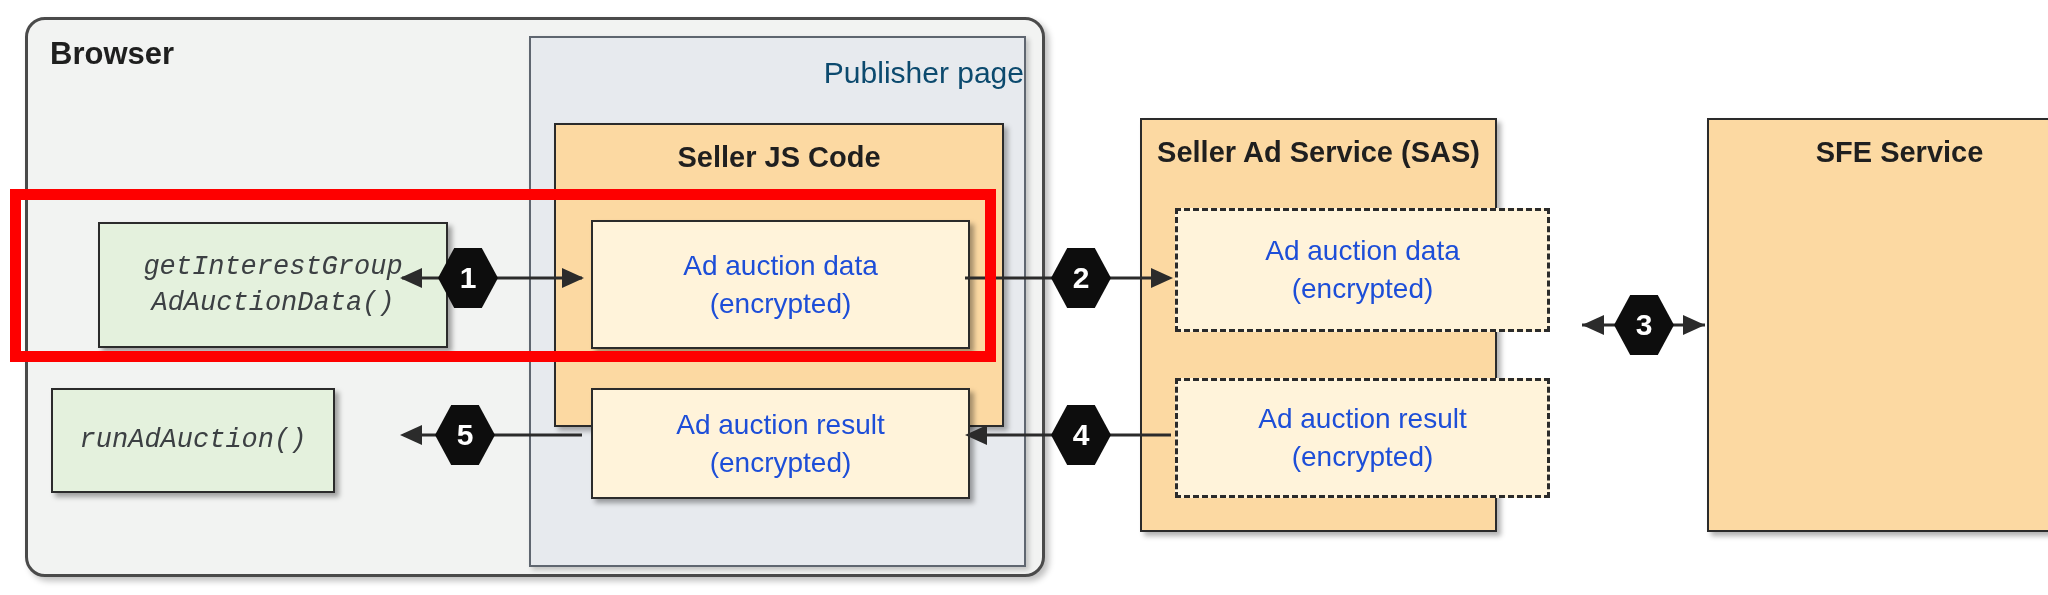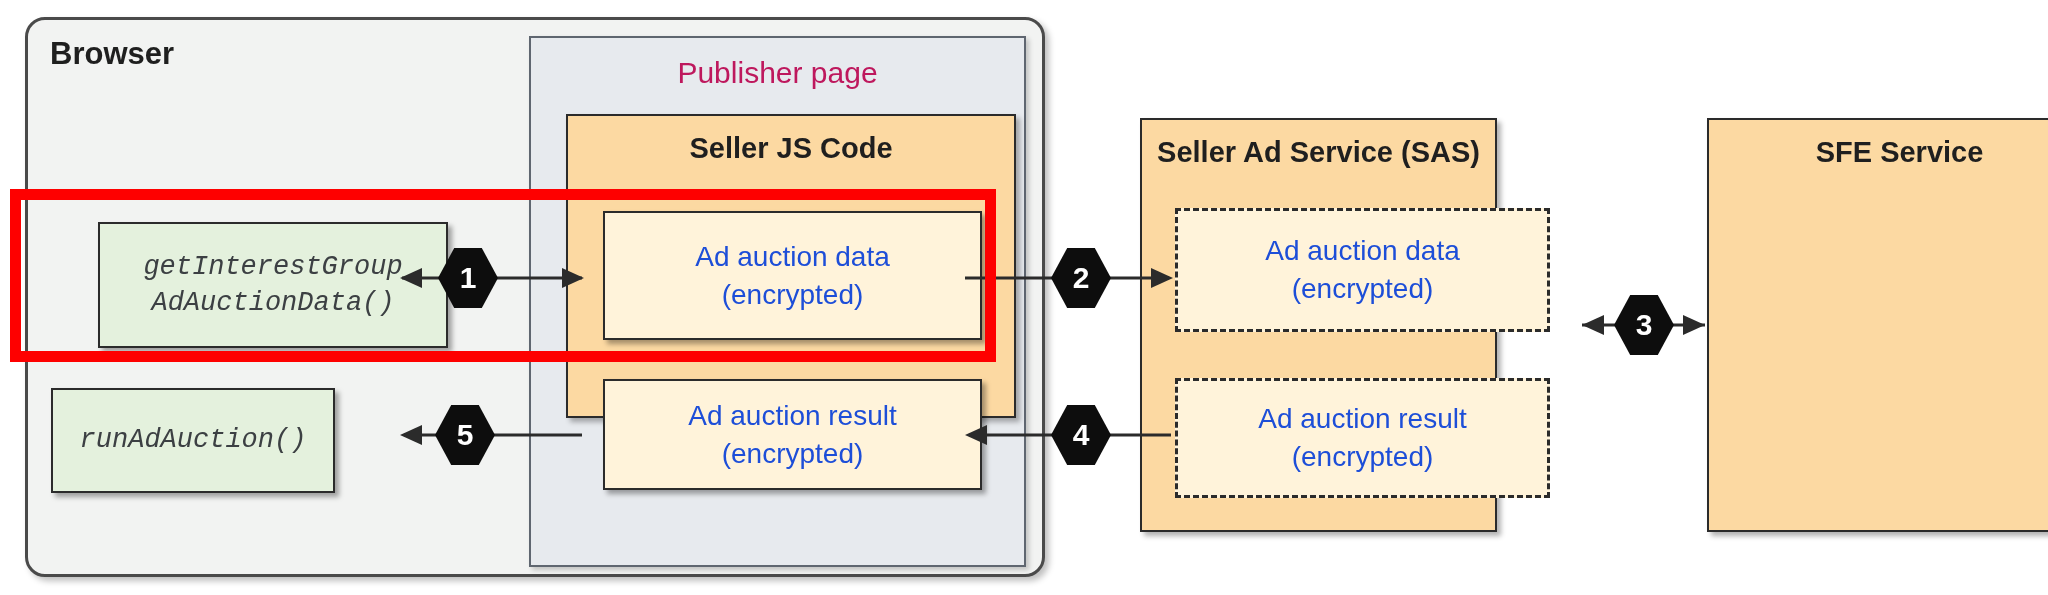--- a/index.html
+++ b/index.html
@@ -22,21 +22,21 @@
     position: absolute; left: 22px; top: 16px;
     font-weight: bold; font-size: 31px; color: #1f1f1f;
   }
   .publisher-box {
     background: #e7eaee;
     border: 2px solid #5f6670;
     box-shadow: 3px 3px 5px rgba(0,0,0,0.2);
   }
   .publisher-title {
     position: absolute; left: 0; right: 0; top: 18px;
-    text-align: center; font-size: 30px; color: #be185d;
+    text-align: right; font-size: 30px; color: #0c4a6e;
   }
   .orange-box {
     background: #fcd9a2;
     border: 2px solid #2b2b2b;
     box-shadow: 4px 4px 5px rgba(0,0,0,0.3);
   }
   .orange-title {
     position: absolute; left: 0; right: 0; top: 16px;
     text-align: center; font-weight: bold; font-size: 29px; color: #1f1f1f;
   }
@@ -93,21 +93,21 @@
       <span>AdAuctionData()</span>
     </div>
 
     <div class="abs green-box" style="left:23px; top:368px; width:284px; height:105px;">
       <span>runAdAuction()</span>
     </div>
 
     <div class="abs publisher-box" style="left:501px; top:16px; width:497px; height:531px;">
       <div class="publisher-title">Publisher page</div>
 
-      <div class="abs orange-box" style="left:23px; top:76px; width:450px; height:304px;margin-left:12px;">
+      <div class="abs orange-box" style="left:23px; top:85px; width:450px; height:304px;">
         <div class="orange-title">Seller JS Code</div>
 
         <div class="abs cream-box" style="left:35px; top:95px; width:379px; height:129px;">
           <span>Ad auction data</span>
           <span class="enc">(encrypted)</span>
         </div>
 
         <div class="abs cream-box" style="left:35px; top:263px; width:379px; height:111px;">
           <span>Ad auction result</span>
           <span class="enc">(encrypted)</span>

